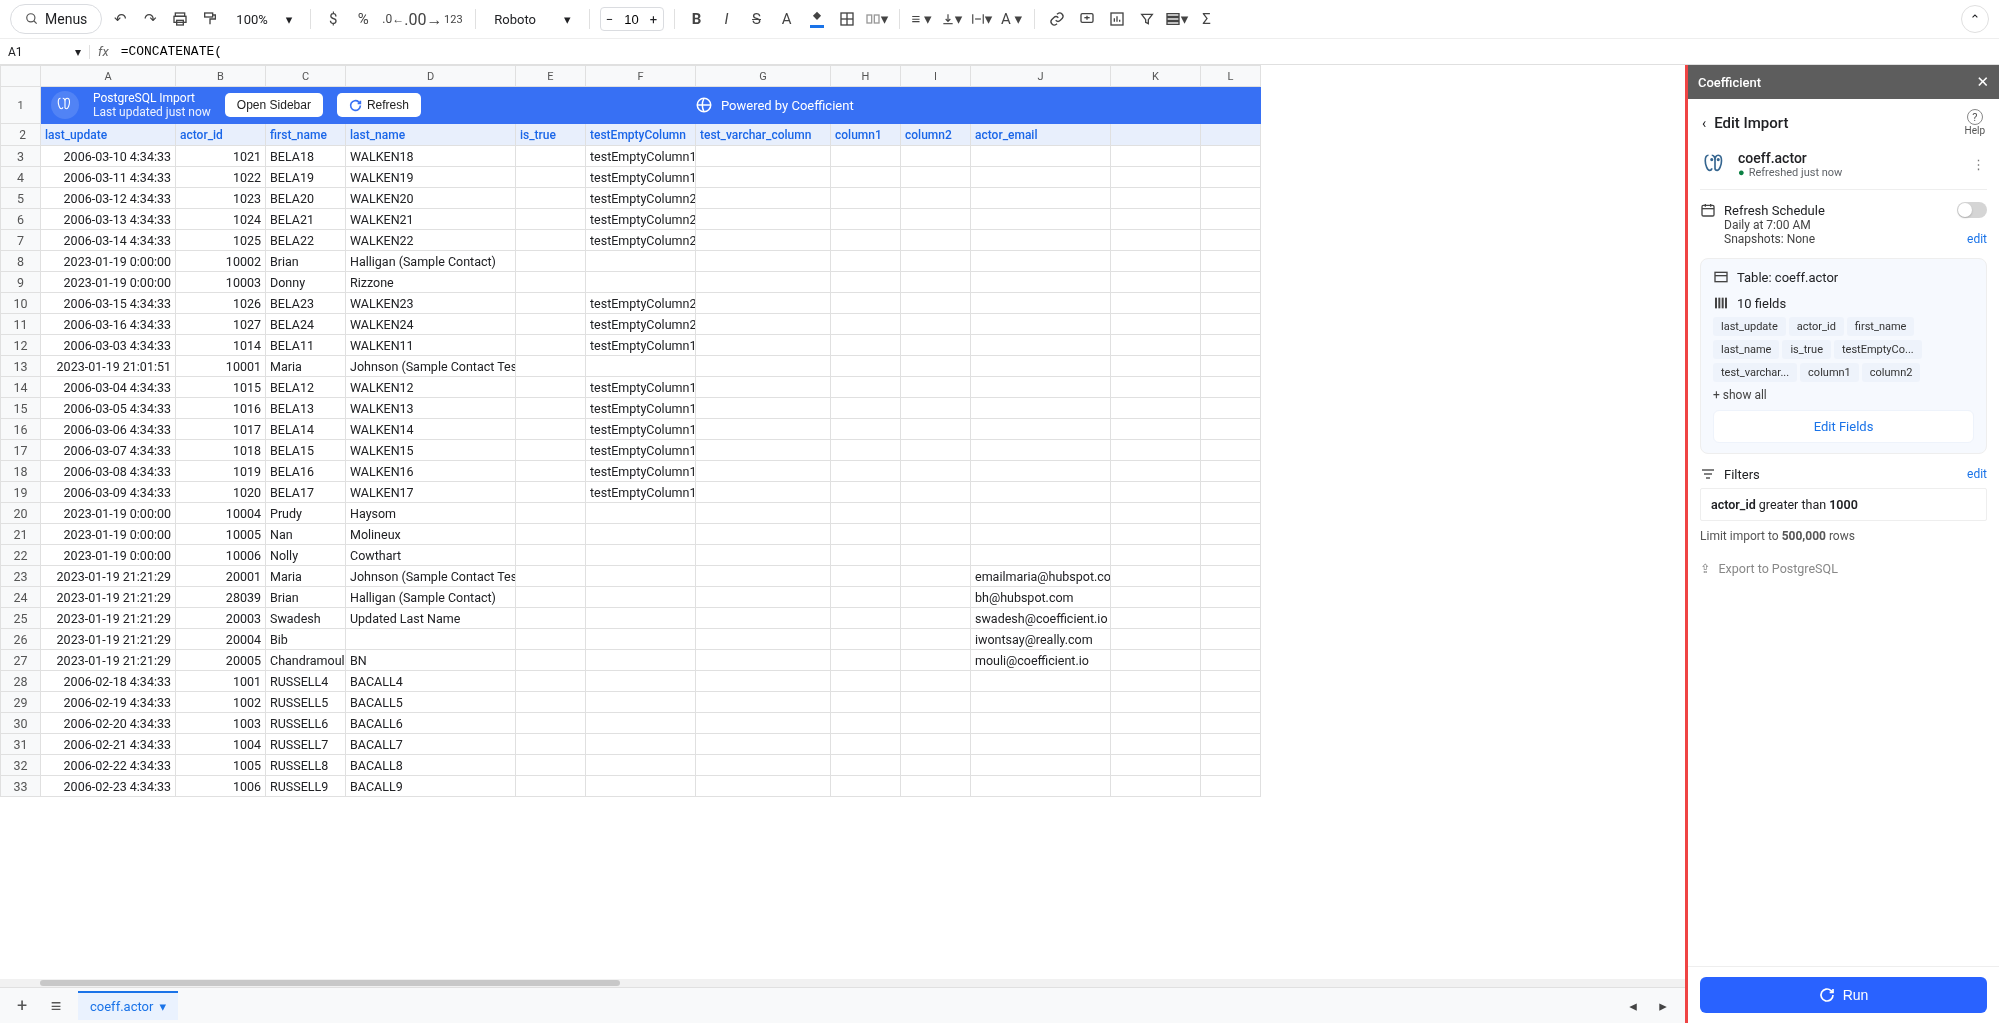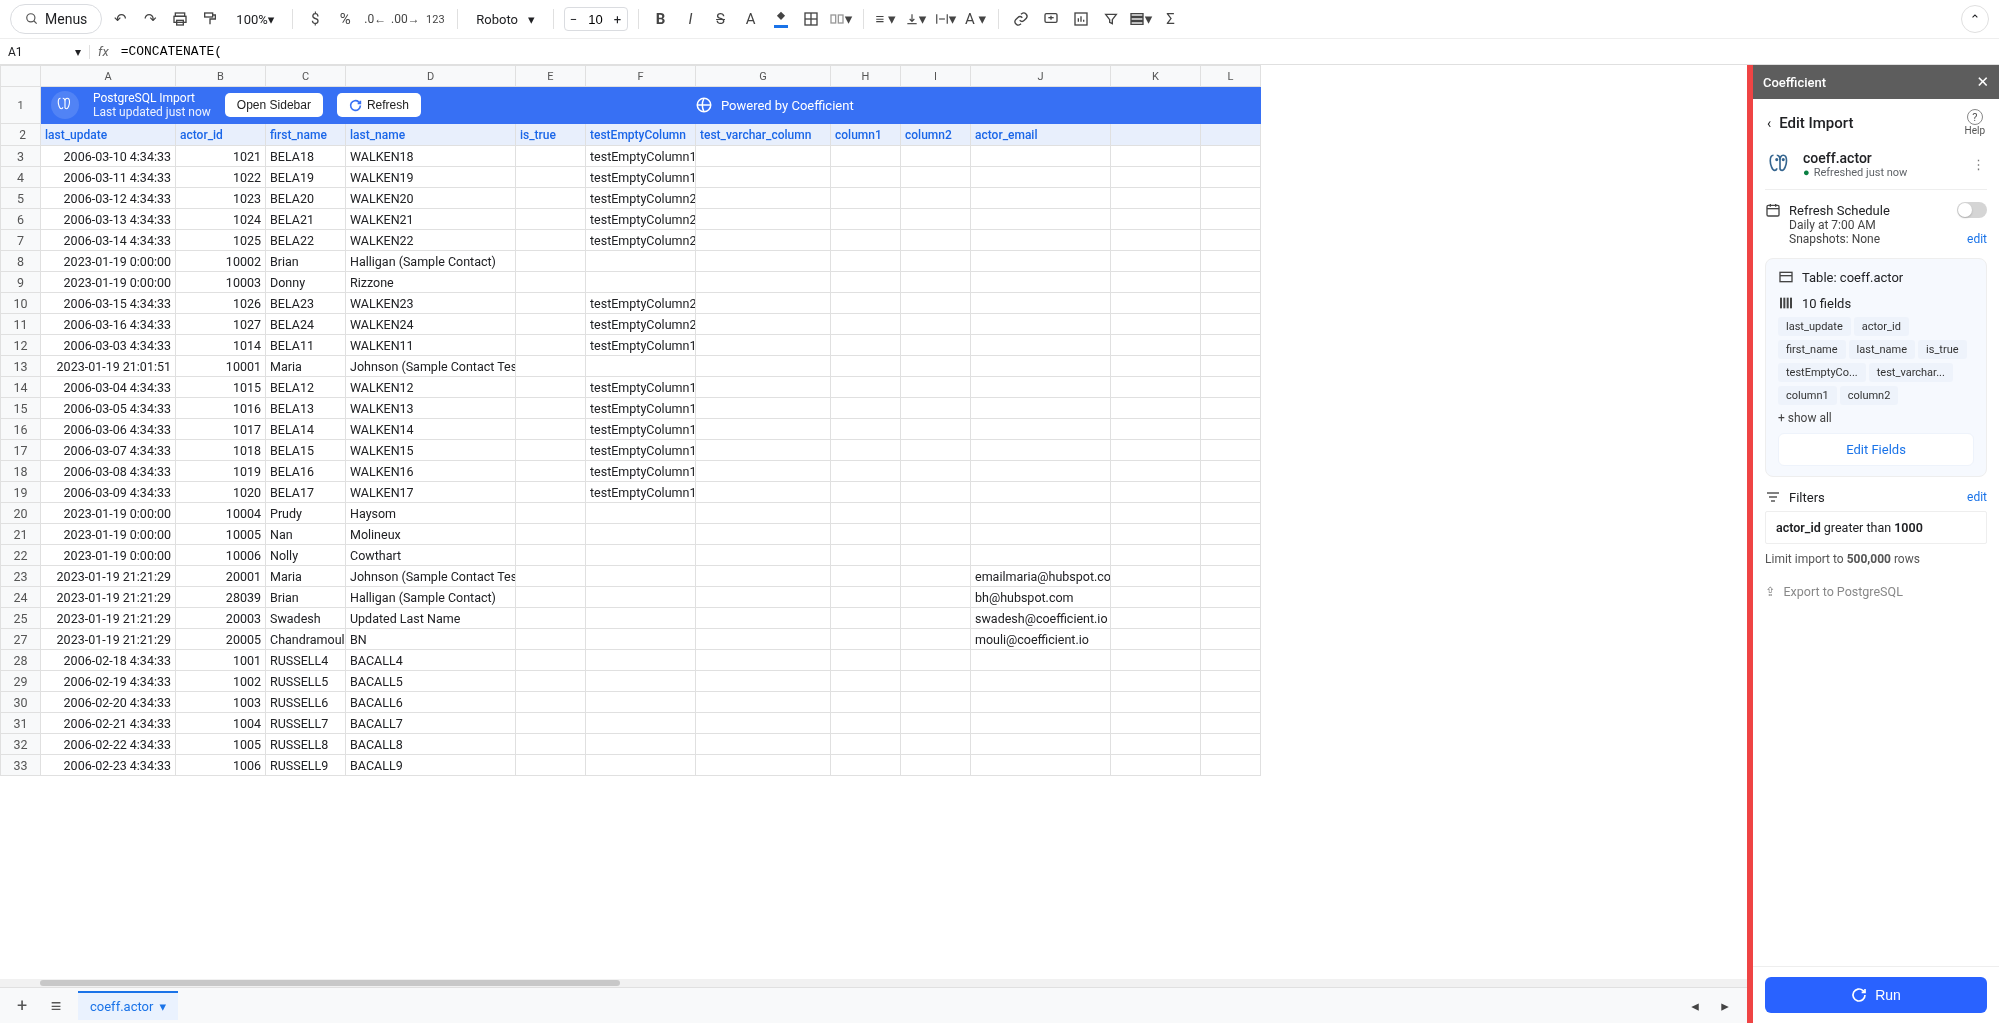--- a/index.html
+++ b/index.html
@@ -4,21 +4,21 @@
 <style>
   * { box-sizing: border-box; margin: 0; padding: 0; }
   html, body { height: 100%; font-family: Roboto, Arial, sans-serif; font-size: 13px; color: #202124; background: #fff; }
   body { display: flex; flex-direction: column; }
 
   
   .toolbar { display: flex; align-items: center; gap: 6px; padding: 4px 10px; border-bottom: 1px solid #eee; background: #fff; }
   .menus-btn { display: flex; align-items: center; gap: 6px; border: 1px solid #dadce0; border-radius: 18px; padding: 6px 14px; font-size: 14px; cursor: pointer; background: #fff; }
   .tb-icon { width: 24px; height: 24px; display: flex; align-items: center; justify-content: center; color: #444; cursor: pointer; border-radius: 4px; font-size: 15px; }
   .tb-sep { width: 1px; height: 20px; background: #e0e0e0; margin: 0 4px; }
-  .zoom-btn, .font-select { display: flex; align-items: center; gap: 0; padding: 4px 8px; border-radius: 4px; cursor: pointer; font-size: 13px; }
+  .zoom-btn, .font-select { display: flex; align-items: center; gap: 18px; padding: 4px 8px; border-radius: 4px; cursor: pointer; font-size: 13px; }
   .font-size-box { display: flex; align-items: center; border: 1px solid #dadce0; border-radius: 4px; }
   .font-size-box input { width: 26px; height: 22px; border: none; text-align: center; font-size: 13px; outline: none; }
   .font-size-box .stepper { width: 18px; height: 22px; display: flex; align-items: center; justify-content: center; cursor: pointer; }
   .tb-right { margin-left: auto; width: 28px; height: 28px; border-radius: 50%; display: flex; align-items: center; justify-content: center; border: 1px solid #e0e0e0; cursor: pointer; }
   .blue-underline { border-bottom: 3px solid #1a73e8; padding-bottom: 1px; }
 
   
   .name-row { display: flex; align-items: center; border-bottom: 1px solid #e0e0e0; height: 26px; }
   .name-box { display: flex; align-items: center; gap: 4px; padding: 0 8px; border-right: 1px solid #e0e0e0; width: 90px; font-size: 12px; }
   .fx { font-style: italic; padding: 0 8px; color: #666; }
@@ -51,21 +51,21 @@
   .sheet-hscroll { height: 8px; background: #f1f1f1; position: relative; }
   .sheet-hscroll .thumb { position: absolute; left: 40px; width: 580px; top: 1px; height: 6px; background: #c8c8c8; border-radius: 3px; }
 
   
   .sheet-tabs { display: flex; align-items: center; gap: 10px; height: 36px; border-top: 1px solid #e0e0e0; padding: 0 10px; background: #f8f9fa; }
   .sheet-tab { display: flex; align-items: center; gap: 6px; padding: 6px 12px; background: #eaf2fe; border-radius: 0; font-size: 13px; color: #1a73e8; cursor: pointer; border-top: 2px solid #1a73e8; }
   .sheet-add, .sheet-all { width: 24px; height: 24px; display: flex; align-items: center; justify-content: center; cursor: pointer; font-size: 18px; color: #555; }
   .sheet-nav { margin-left: auto; display: flex; gap: 6px; }
 
   
-  .sidebar { width: 252px; display: flex; flex-direction: column; border-left: 6px solid #ef4444; background: #fff; }
+  .sidebar { width: 314px; display: flex; flex-direction: column; border-left: 3px solid #ef4444; background: #fff; }
   .sb-head { display: flex; align-items: center; background: #5d5d5d; color: #fff; padding: 0 10px; height: 34px; font-size: 13px; font-weight: 500; justify-content: space-between; }
   .sb-close { cursor: pointer; font-size: 15px; }
   .sb-title-row { display: flex; align-items: center; gap: 8px; padding: 10px 14px; }
   .sb-back { cursor: pointer; font-size: 14px; }
   .sb-title { font-size: 15px; font-weight: 500; flex: 1; }
   .sb-help { display: flex; flex-direction: column; align-items: center; font-size: 10px; color: #555; cursor: pointer; }
   .sb-body { flex: 1; overflow: auto; padding: 0 12px 10px 12px; display: flex; flex-direction: column; gap: 12px; }
   .sb-card { border: 1px solid #eee; border-radius: 8px; padding: 10px 12px; }
   .sb-src-row { display: flex; align-items: center; gap: 10px; padding: 4px 2px 10px 2px; border-bottom: 1px solid #eee; }
   .pg-icon { width: 26px; height: 26px; color: #35658f; }
@@ -123,21 +123,21 @@
       </svg>
   </div>
   <div class="zoom-btn">
     <span>100%</span>
       <span>▾</span>
   </div>
   <div class="tb-sep"></div>
   <div class="tb-icon">$</div>
   <div class="tb-icon">%</div>
   <div class="tb-icon" style="font-size:12px">.0←</div>
-  <div class="tb-icon" style="font-size:12px">.00→</div>
+  <div class="tb-icon" style="font-size:16px">.00→</div>
   <div class="tb-icon" style="font-size:11px">123</div>
   <div class="tb-sep"></div>
   <div class="font-select">
     <span>Roboto</span>
       <span style="margin-left:10px">▾</span>
   </div>
   <div class="tb-sep"></div>
   <div class="font-size-box">
     <div class="stepper">−</div>
     <input value="10" style="">
@@ -660,20 +660,35 @@
     <td></td>
               <td></td>
               <td></td>
               <td></td>
               <td></td>
     <td>swadesh@coefficient.io</td>
               <td></td>
               <td></td>
             </tr>
             <tr class="data-row">
+              <td class="rowhdr">26</td>
+    <td class="num">2023-01-19 21:21:29</td>
+              <td class="num">20004</td>
+              <td>Bib</td>
+              <td></td>
+    <td></td>
+              <td></td>
+              <td></td>
+              <td></td>
+              <td></td>
+    <td>iwontsay@really.com</td>
+              <td></td>
+              <td></td>
+            </tr>
+            <tr class="data-row">
               <td class="rowhdr">27</td>
     <td class="num">2023-01-19 21:21:29</td>
               <td class="num">20005</td>
               <td>Chandramouli</td>
               <td>BN</td>
     <td></td>
               <td></td>
               <td></td>
               <td></td>
               <td></td>

